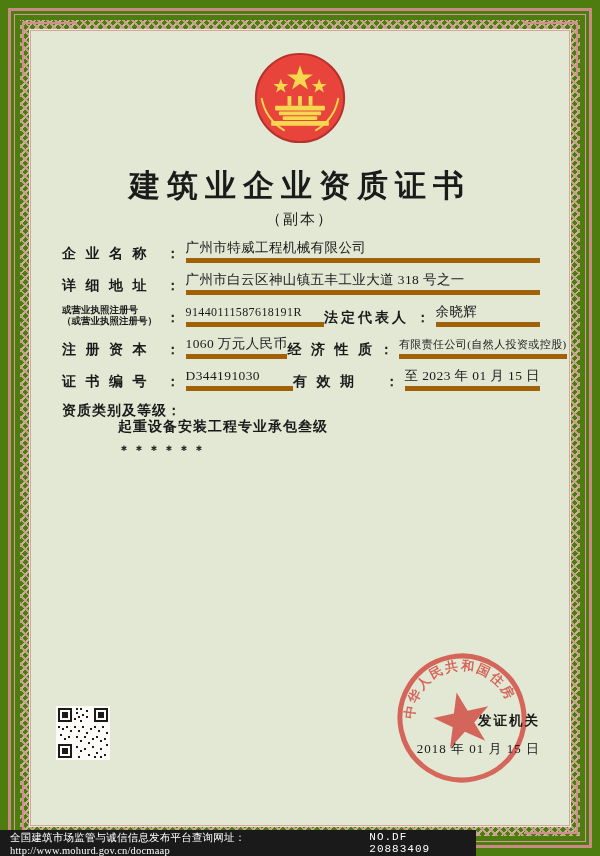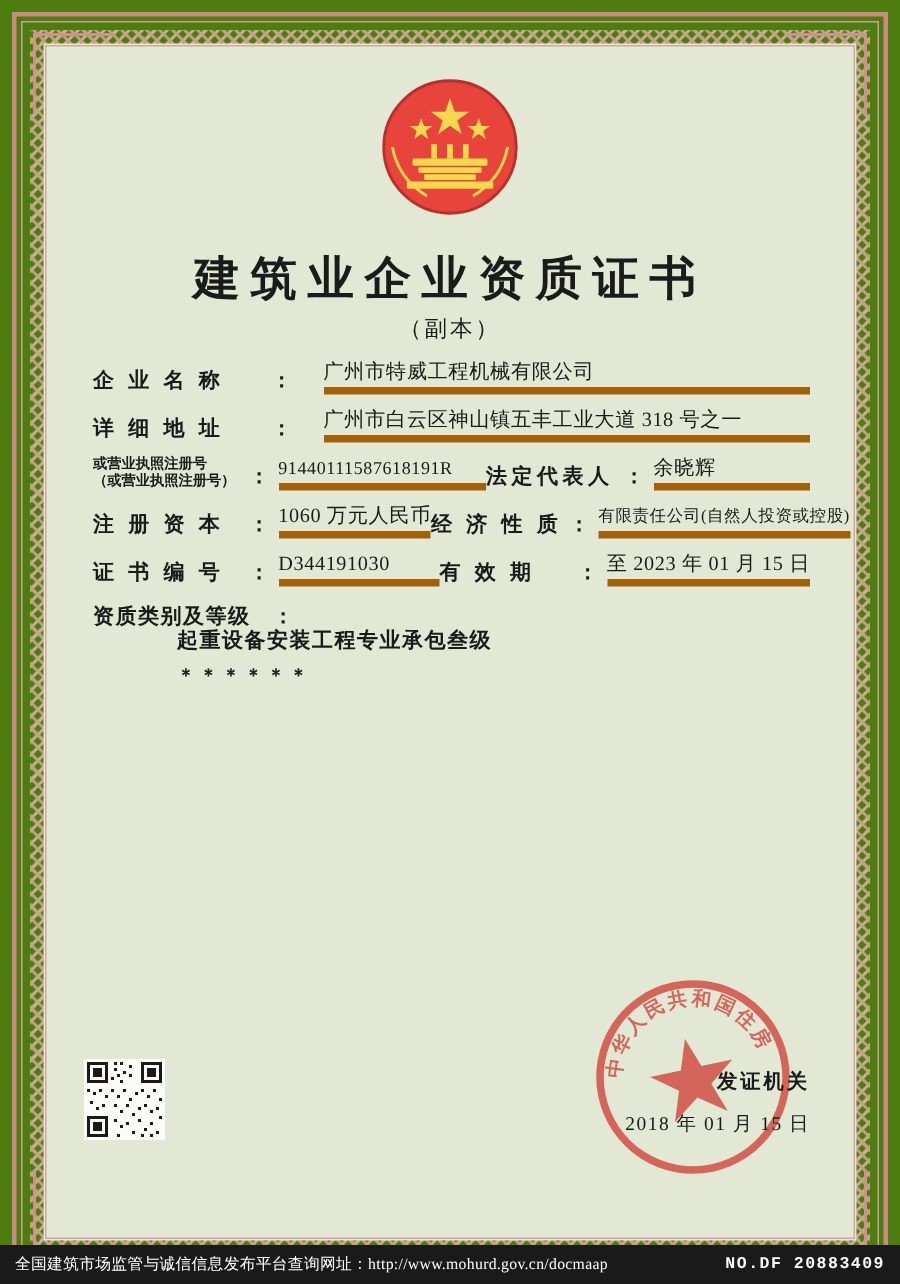--- a/index.html
+++ b/index.html
@@ -115,21 +115,20 @@
     left: 62px;
     top: 240px;
     width: 478px;
     font-size: 13.5px;
   }
   .row {
     display: flex;
     align-items: flex-end;
     margin-bottom: 9px;
     min-height: 20px;
-    gap: 15px;
   }
   .lbl {
     font-weight: bold;
     letter-spacing: 3px;
     white-space: nowrap;
     font-size: 14px;
   }
   .lbl.w1 { width: 104px; }
   .colon { font-weight: bold; margin-right: 6px; }
   .val {
@@ -217,37 +216,36 @@
     left: 56px;
     top: 706px;
     width: 54px; height: 54px;
   }
 
   
   .footer {
     position: absolute;
     left: 0;
     bottom: 0;
-    width: 600px;
+    width: 476px;
     height: 26px;
     background: #1a1a1a;
     color: #ffffff;
     display: flex;
     align-items: center;
     justify-content: space-between;
     padding: 0 10px;
     box-sizing: border-box;
     font-size: 10.5px;
     letter-spacing: .2px;
   }
   .footer .no {
     font-family: "Liberation Mono", monospace;
     font-size: 11px;
     letter-spacing: 1px;
-    font-weight: bold;
   }
 </style>
 </head>
 <body>
 
 <div class="certificate">
 
   <div class="border-outer"></div>
   <div class="border-mid"></div>
   <div class="border-guilloche"></div>

